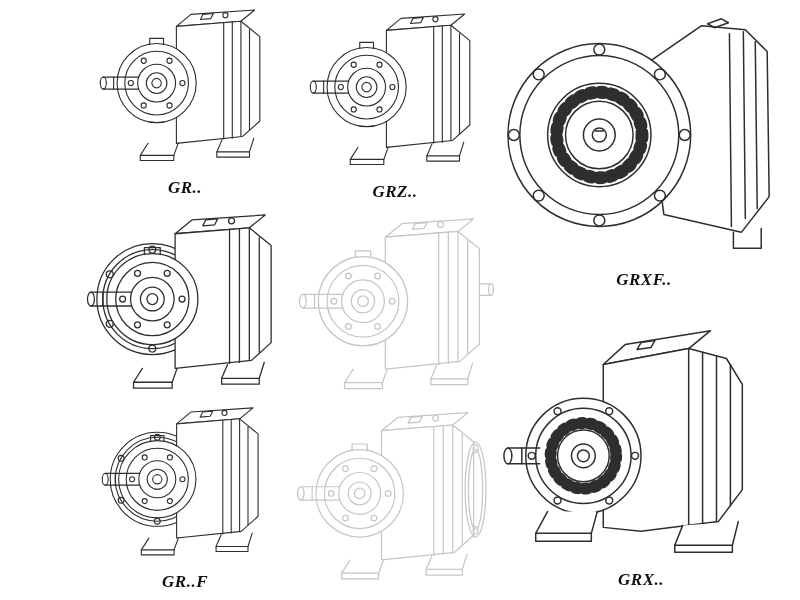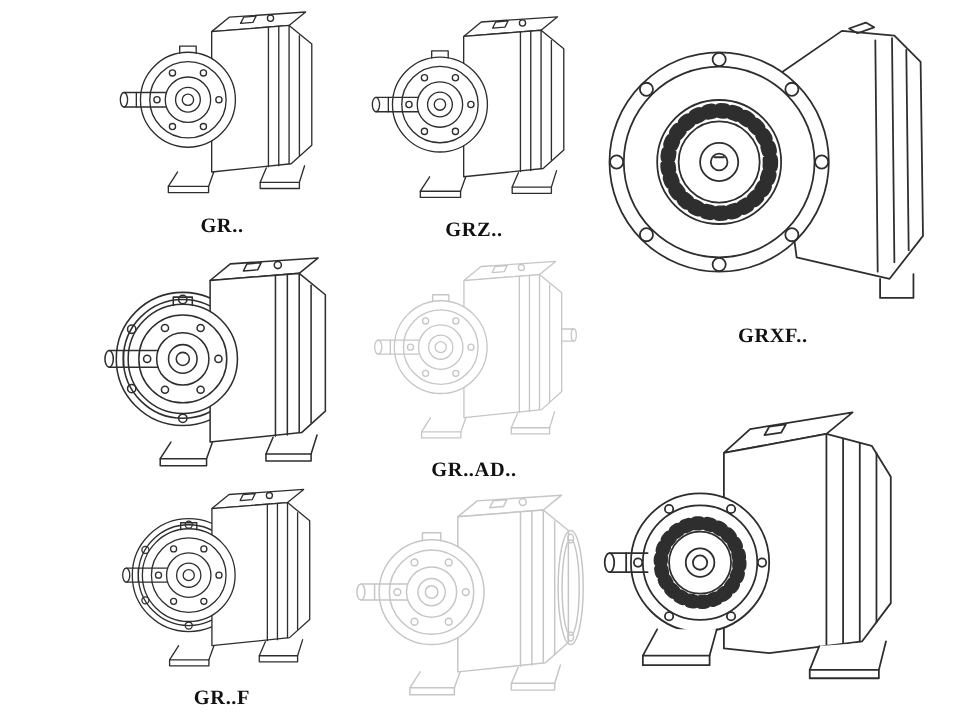--- a/index.html
+++ b/index.html
@@ -9,21 +9,21 @@
     --bg:#ffffff;
   }
   html,body{margin:0;padding:0;}
   body{
     width:800px;height:600px;position:relative;overflow:hidden;
     background:var(--bg);
     font-family:"Liberation Serif", serif;
   }
   .cell{
     position:absolute;margin:0;padding:0;
-    display:flex;flex-direction:column;
+    display:flex;flex-direction:column;font-style:italic;
   }
   .art{
     width:100%;flex:1 1 auto;display:block;
     color:var(--line);
   }
   .cell.ghost .art{color:var(--ghost);}
   .caption{
     height:26px;line-height:24px;flex:0 0 auto;
     text-align:center;font-weight:700;font-size:17px;
     letter-spacing:.5px;color:var(--label);
@@ -186,21 +186,20 @@
       <use href="#gb-flange" width="100%" height="100%"></use>
       <use href="#gb-side" width="100%" height="100%"></use>
     </svg>
 </figure>
 
 <figure class="cell ghost" style="left:290px;top:212px;width:210px;height:194px">
   <svg class="art">
       <use href="#gb-side" width="100%" height="100%"></use>
       <use href="#gb-ad" width="100%" height="100%"></use>
     </svg>
-  <figcaption class="caption">GR..AD..</figcaption>
 </figure>
 
 <figure class="cell" style="left:80px;top:402px;width:210px;height:194px">
   <svg class="art">
       <use href="#gb-flange" width="100%" height="100%"></use>
       <use href="#gb-side" width="100%" height="100%"></use>
     </svg>
   <figcaption class="caption">GR..F</figcaption>
 </figure>
 
@@ -208,13 +207,14 @@
   <svg class="art">
       <use href="#gb-side" width="100%" height="100%"></use>
       <use href="#gb-am" width="100%" height="100%"></use>
     </svg>
 </figure>
 
 <figure class="cell" style="left:492px;top:298px;width:298px;height:296px">
   <svg class="art">
       <use href="#gb-x" width="100%" height="100%"></use>
     </svg>
+  <figcaption class="caption">GRX..</figcaption>
 </figure>
 
 </body></html>

